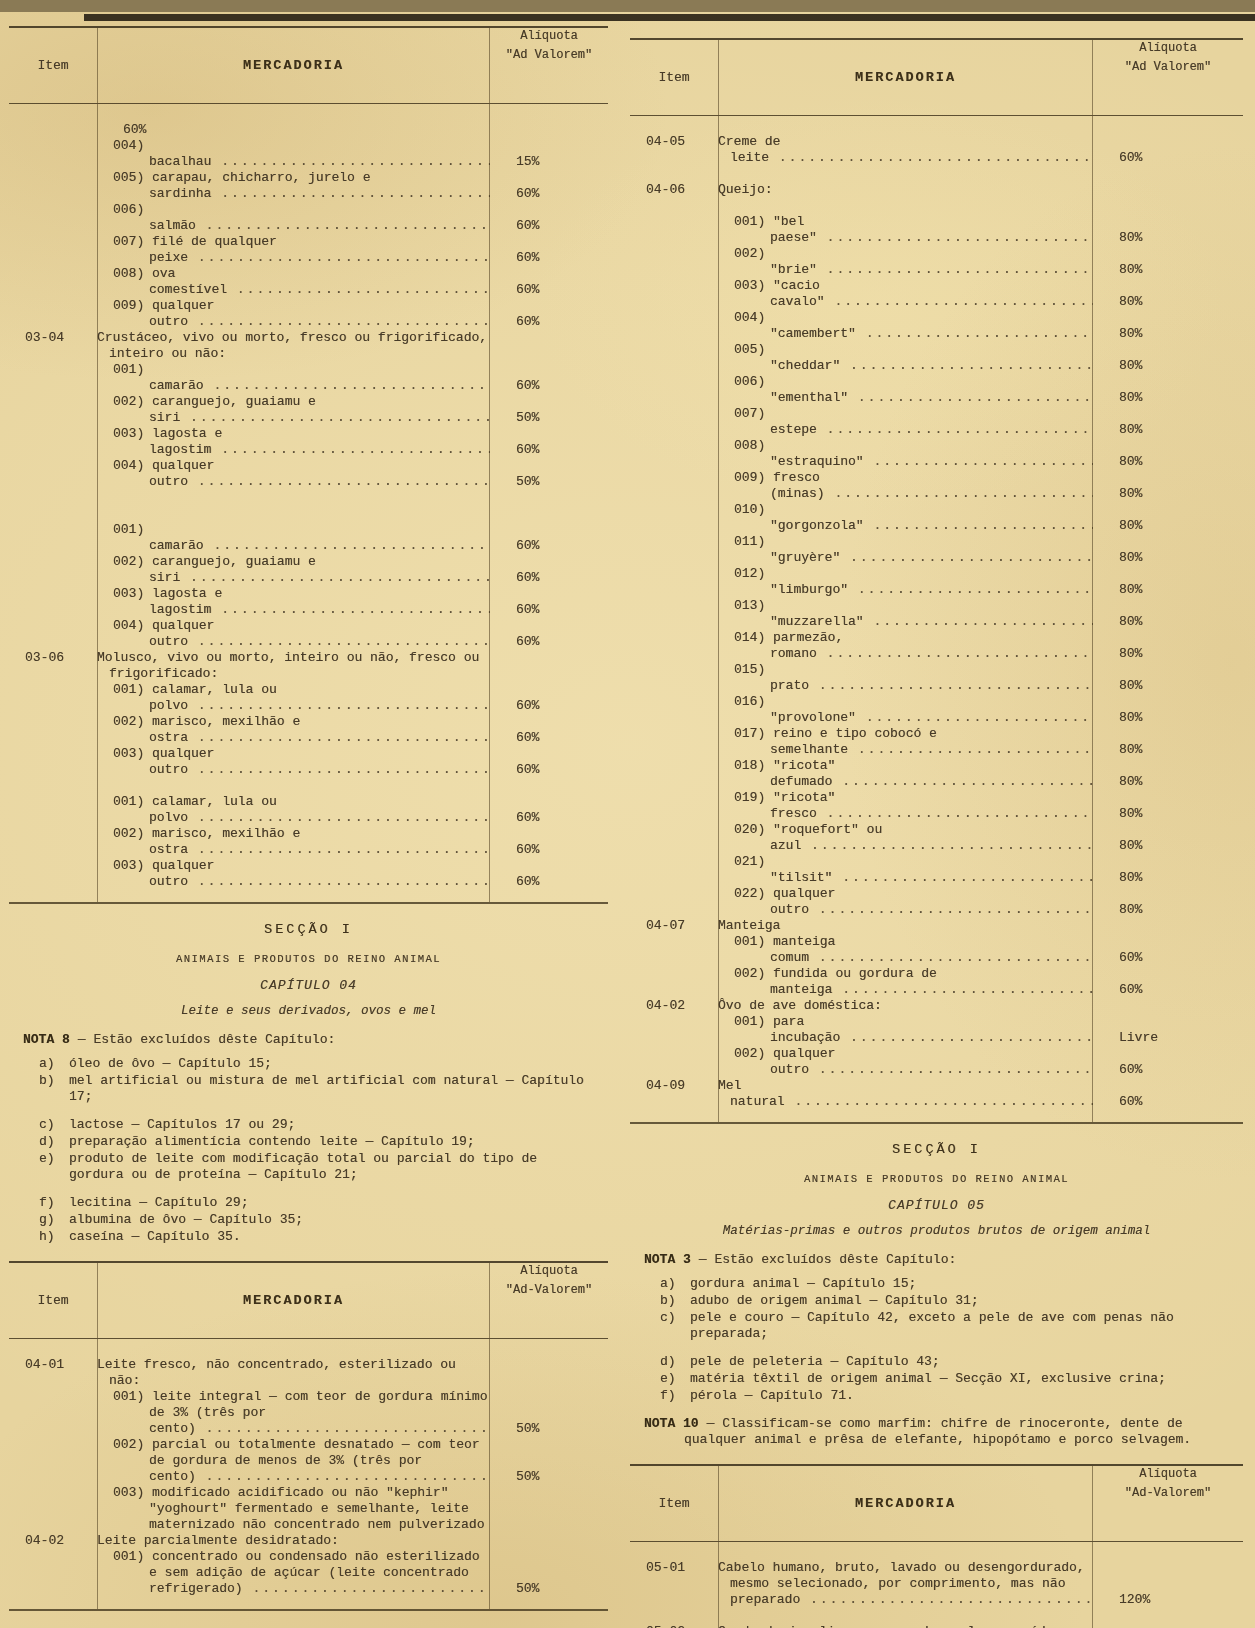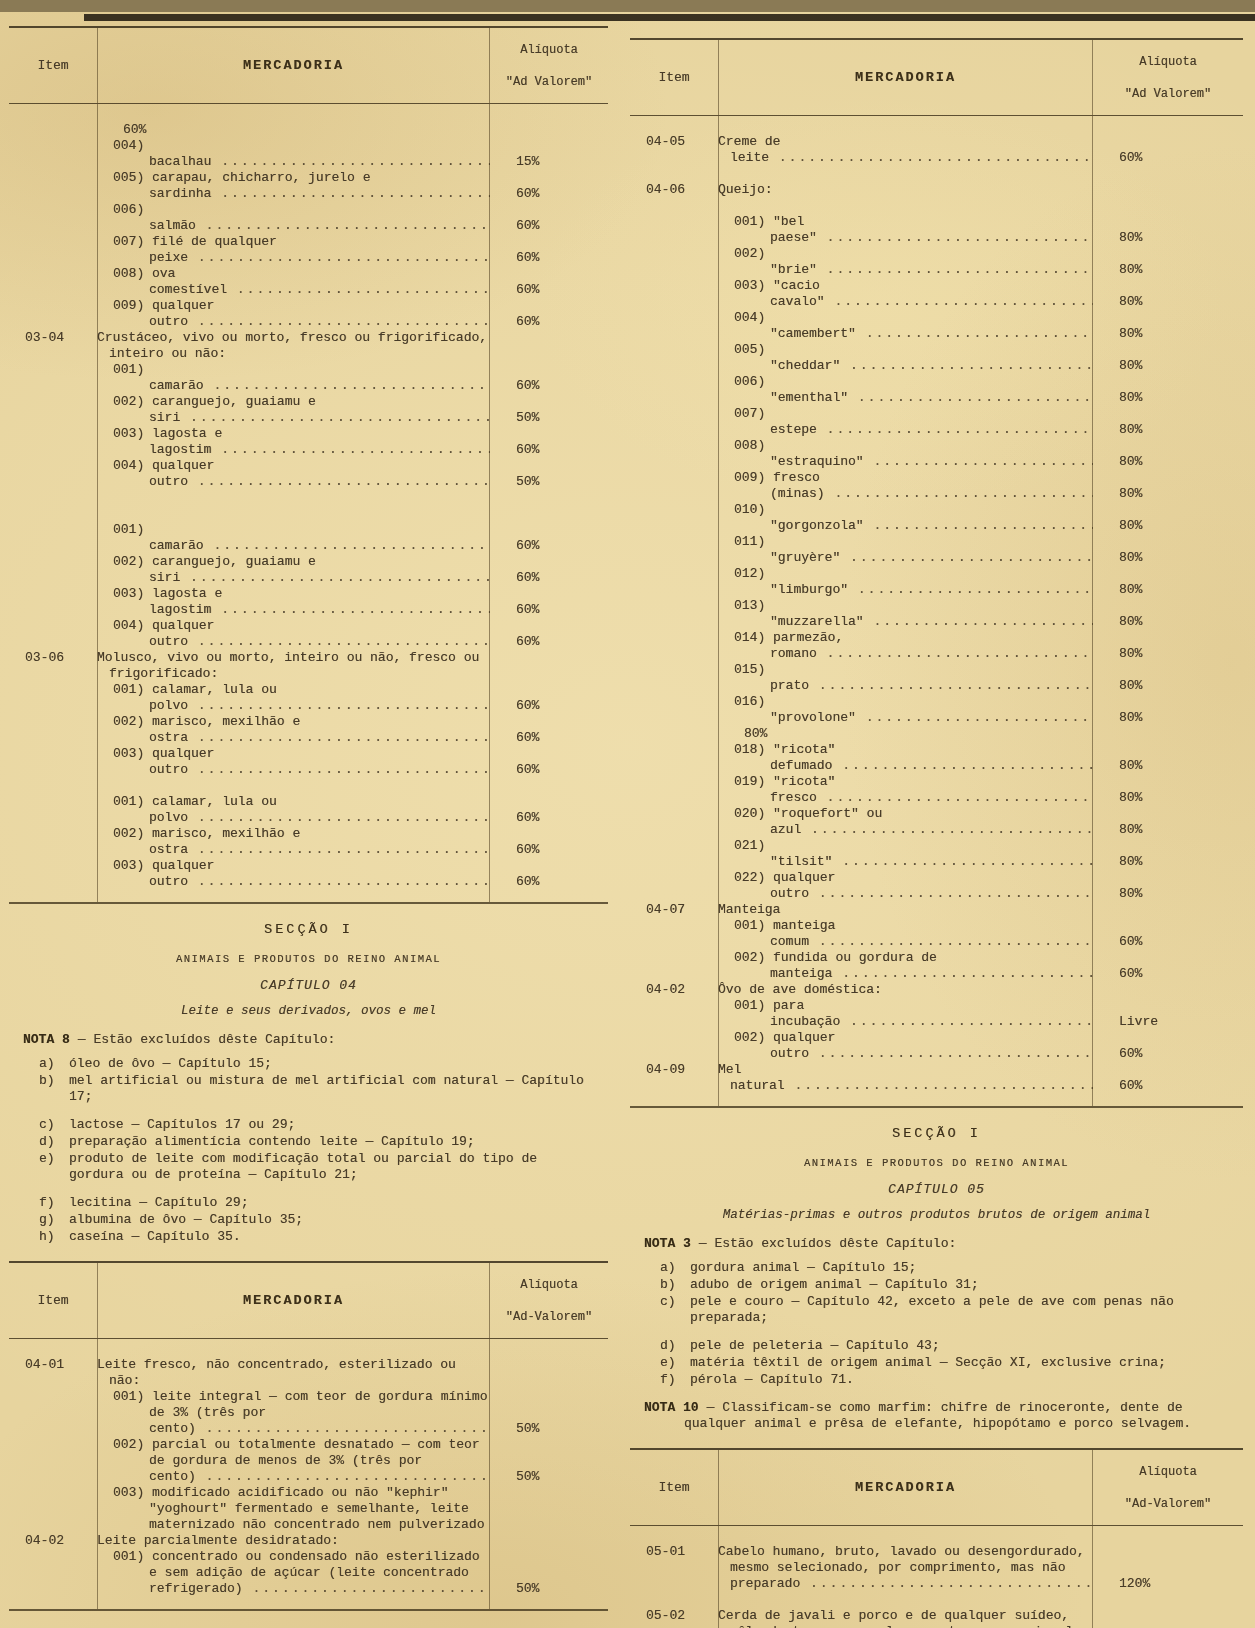--- a/index.html
+++ b/index.html
@@ -34,21 +34,21 @@
     position:relative; height:78px; display:flex; align-items:stretch;
     border-top:2px solid rgba(45,35,18,.8); border-bottom:1px solid rgba(58,45,22,.8);
   }
   .t-head::before,.t-head::after,.t-body::before,.t-body::after{
     content:""; position:absolute; top:0; bottom:0; width:1px; background:rgba(74,58,30,.55);
   }
   .t-head::before,.t-body::before{ left:var(--iw); }
   .t-head::after,.t-body::after{ right:var(--rw); }
   .h-item{ width:var(--iw); display:flex; align-items:center; justify-content:center; }
   .h-merc{ flex:1; display:flex; align-items:center; justify-content:center; font-weight:bold; letter-spacing:2px; font-size:13.5px; color:#3c3019; }
-  .h-rate{ width:var(--rw); display:flex; flex-direction:column; align-items:center; justify-content:center; gap:16px; font-size:12px; }
+  .h-rate{ width:var(--rw); display:flex; flex-direction:column; align-items:center; gap:3px; font-size:12px; }
 
   .t-body{ position:relative; padding:18px 0 12px; }
   .t-sp{ height:16px; }
   .t-row{ display:flex; align-items:stretch; }
   .c-item{ width:var(--iw); flex:none; padding-left:16px; }
   .c-merc{ flex:1; min-width:0; overflow:hidden; padding-right:2px; }
   .c-merc.ind0{ padding-left:12px; text-indent:-12px; }
   .c-merc.ind1{ padding-left:52px; text-indent:-36px; }
   .dots .txt::after{
     content:"\00a0.........................................................................................................................";
@@ -401,20 +401,21 @@
               <div class="c-merc ind1 dots"><span class="txt">015) prato</span></div>
               <div class="c-rate">80%</div>
             </div>
             <div class="t-row">
               <div class="c-item"></div>
               <div class="c-merc ind1 dots"><span class="txt">016) "provolone"</span></div>
               <div class="c-rate">80%</div>
             </div>
             <div class="t-row">
               <div class="c-item"></div>
+              <div class="c-merc ind1 dots"><span class="txt">017) reino e tipo cobocó e semelhante</span></div>
               <div class="c-rate">80%</div>
             </div>
             <div class="t-row">
               <div class="c-item"></div>
               <div class="c-merc ind1 dots"><span class="txt">018) "ricota" defumado</span></div>
               <div class="c-rate">80%</div>
             </div>
             <div class="t-row">
               <div class="c-item"></div>
               <div class="c-merc ind1 dots"><span class="txt">019) "ricota" fresco</span></div>

